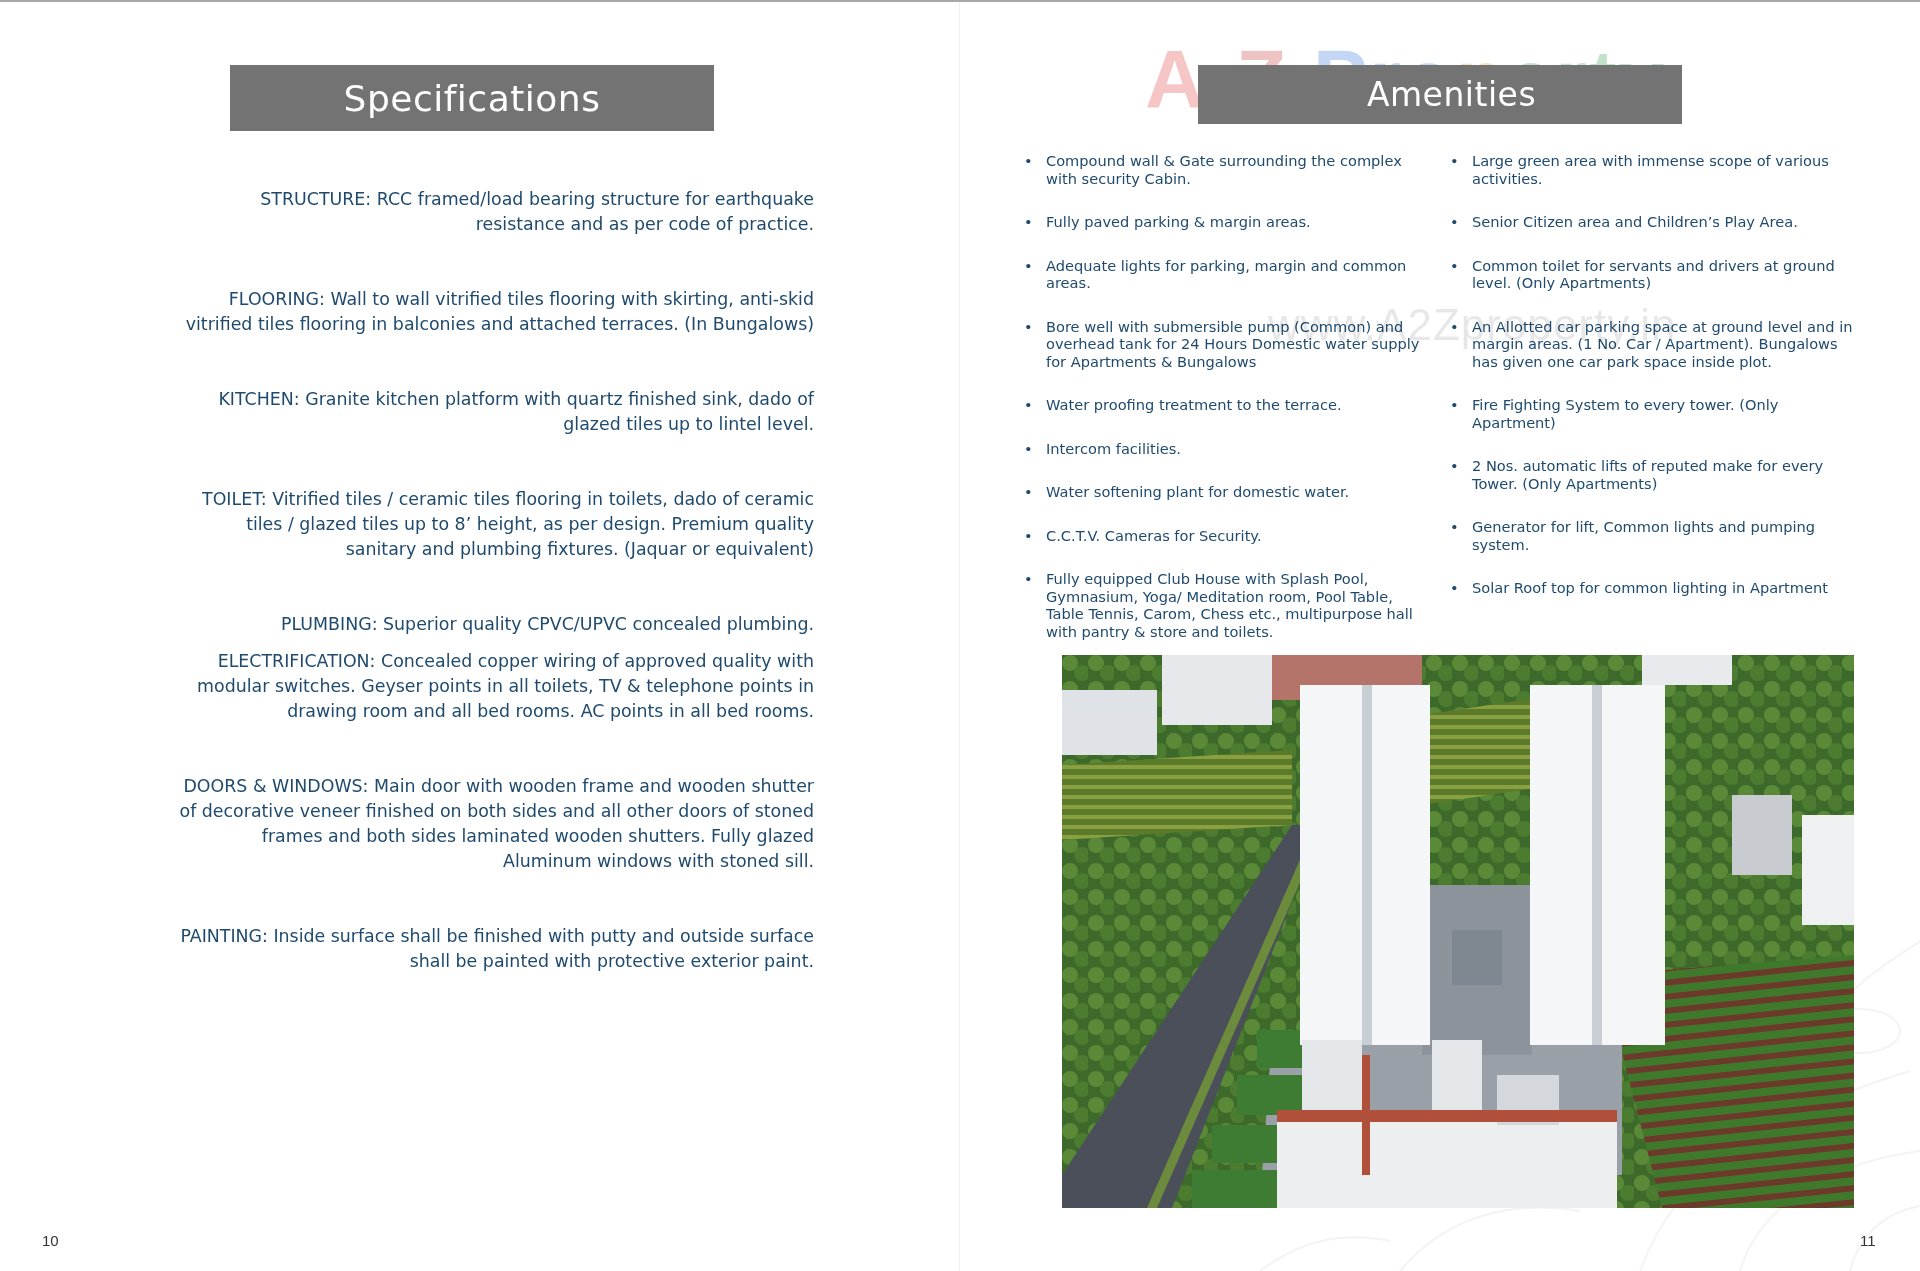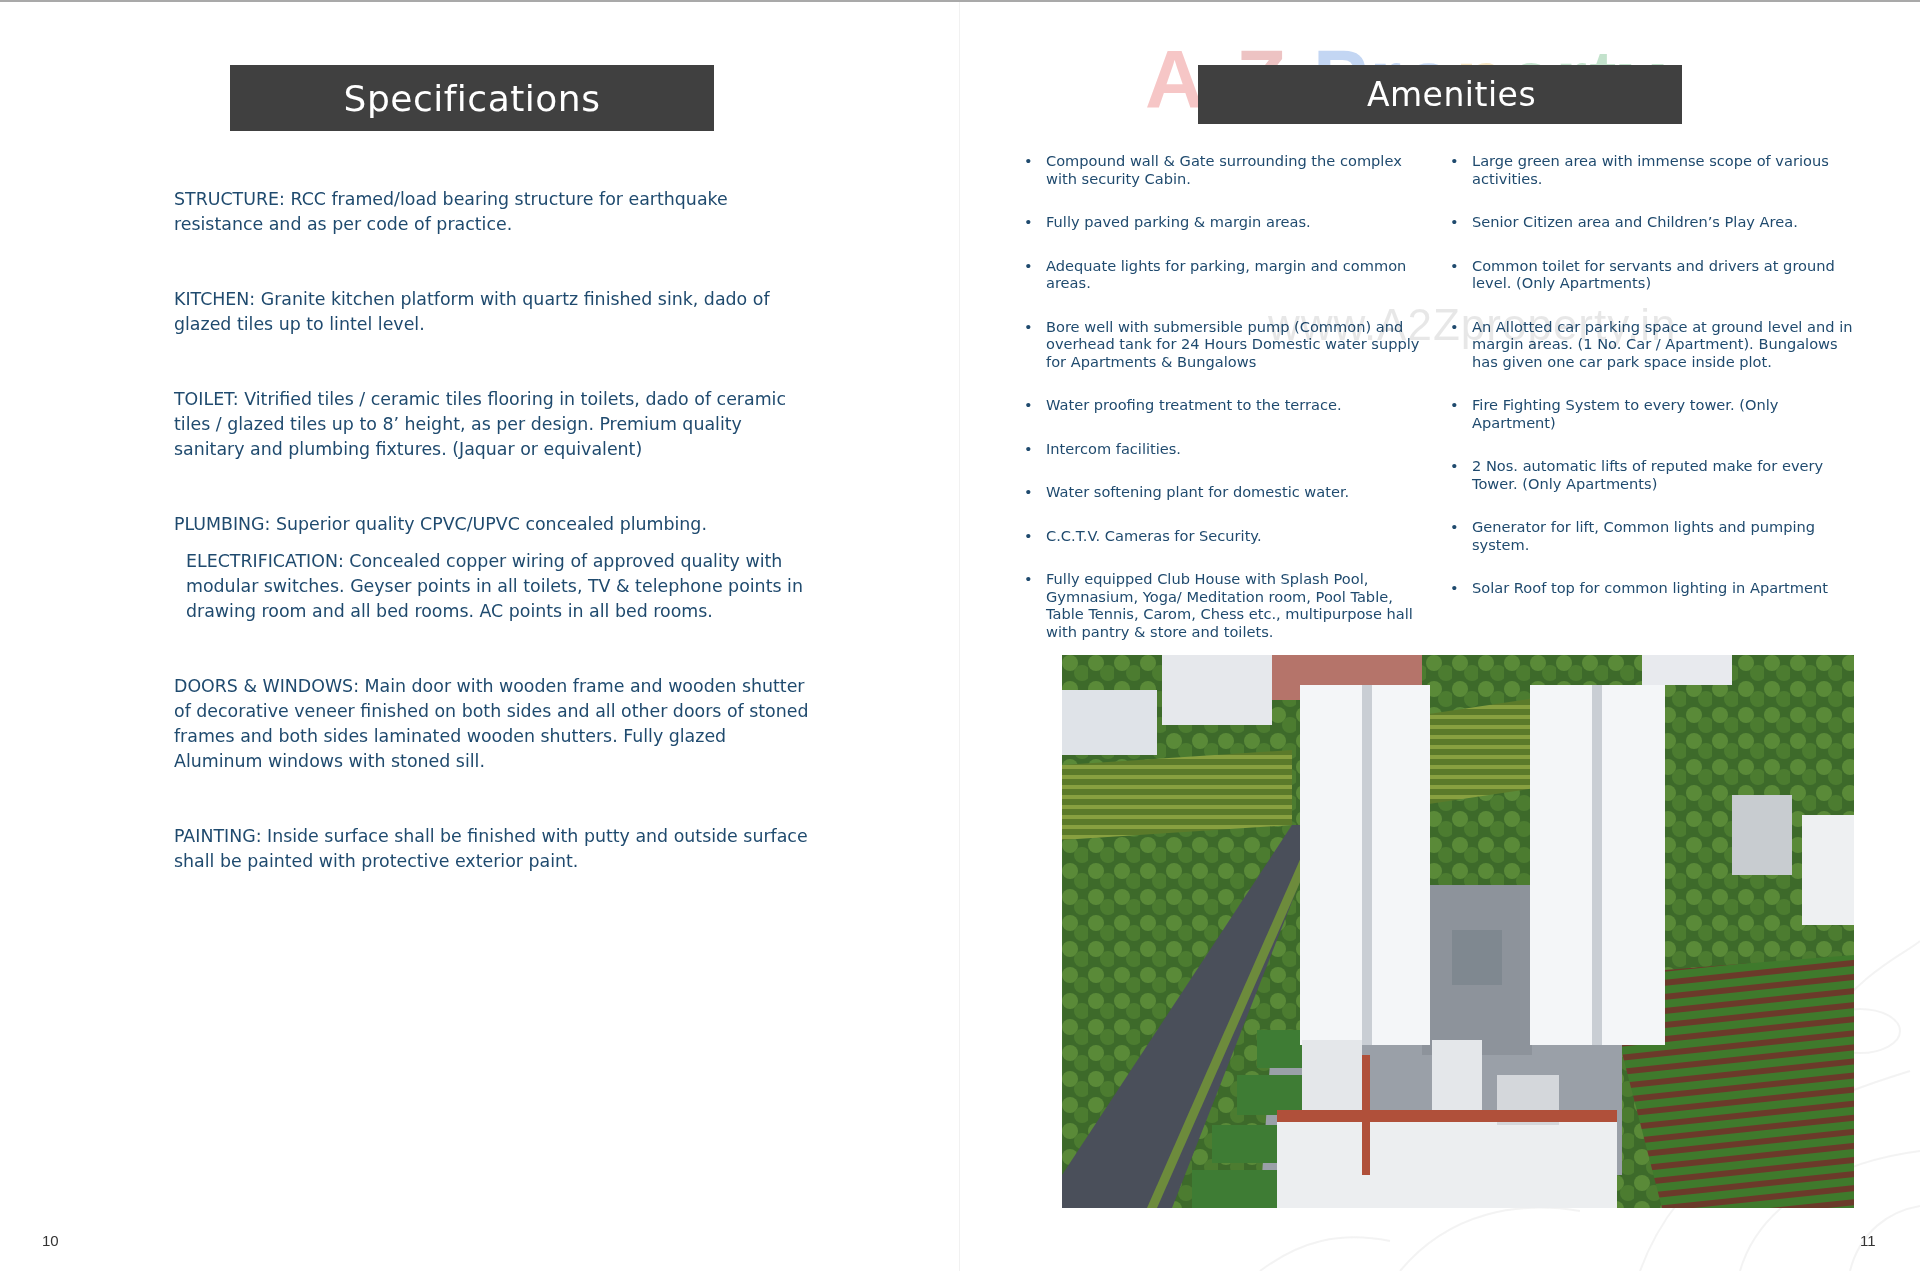--- a/index.html
+++ b/index.html
@@ -4,27 +4,27 @@
 <style>
   * { box-sizing: border-box; margin: 0; padding: 0; }
   html, body { width: 1920px; height: 1271px; background: #ffffff; overflow: hidden; }
   body { position: relative; font-family: "DejaVu Sans", sans-serif; color: #1d4467; }
   .topline { position: absolute; left: 0; top: 0; width: 1920px; height: 2px; background: #a9a9a9; }
   .page { position: absolute; top: 2px; height: 1269px; background: #ffffff; }
   .page-left { left: 0; width: 960px; }
   .page-right { left: 960px; width: 960px; }
   .divider { position: absolute; left: 959px; top: 2px; width: 2px; height: 1269px; background: #f1f1f1; }
 
-  .header-box { position: absolute; background: #404040; color: #ffffff; display: flex; align-items: center; justify-content: center;
+  .header-box { position: absolute; background: #737373; color: #ffffff; display: flex; align-items: center; justify-content: center;
                 font-family: "DejaVu Sans", sans-serif; font-size: 36px; letter-spacing: 0.5px; }
   .spec-header { left: 230px; top: 63px; width: 484px; height: 66px; }
   .amen-header { left: 238px; top: 63px; width: 484px; height: 59px; font-size: 33px; padding-left: 23px; }
 
   .spec-list { position: absolute; left: 174px; top: 185px; width: 640px; }
-  .spec-item { font-family: "DejaVu Sans", sans-serif; font-size: 17.4px; line-height: 25px; color: #1f4a6e; margin-bottom: 50px; }
+  .spec-item { font-family: "DejaVu Sans", sans-serif; font-size: 17.4px; line-height: 25px; color: #1f4a6e; margin-bottom: 50px; text-align: right; }
   .spec-item.tight { margin-bottom: 12px; }
   .spec-item.close { margin-bottom: 50px; margin-left: 12px; }
 
   .amen-col { position: absolute; top: 150px; width: 410px; }
   .amen-col.left { left: 64px; }
   .amen-col.right { left: 490px; }
   .amen-item { position: relative; padding-left: 22px; font-family: "DejaVu Sans", sans-serif; font-size: 14.6px; line-height: 17.5px; color: #1f4a6e; }
   .amen-item .bullet { position: absolute; left: 0; top: 0; }
   .amen-col.left .amen-item { margin-bottom: 26px; }
   .amen-col.right .amen-item { margin-bottom: 26px; }
@@ -51,20 +51,21 @@
 
 <div class="topline"></div>
 
 <div class="page page-left">
   <div class="header-box spec-header">
     <span>Specifications</span>
   </div>
 
   <div class="spec-list">
     <p class="spec-item">STRUCTURE: RCC framed/load bearing structure for earthquake resistance and as per code of practice.</p>
+    <p class="spec-item">FLOORING: Wall to wall vitrified tiles flooring with skirting, anti-skid vitrified tiles flooring in balconies and attached terraces. (In Bungalows)</p>
     <p class="spec-item">KITCHEN: Granite kitchen platform with quartz finished sink, dado of glazed tiles up to lintel level.</p>
     <p class="spec-item">TOILET: Vitrified tiles / ceramic tiles flooring in toilets, dado of ceramic tiles / glazed tiles up to 8’ height, as per design. Premium quality sanitary and plumbing fixtures. (Jaquar or equivalent)</p>
     <p class="spec-item tight">PLUMBING: Superior quality CPVC/UPVC concealed plumbing.</p>
     <p class="spec-item close">ELECTRIFICATION: Concealed copper wiring of approved quality with modular switches. Geyser points in all toilets, TV &amp; telephone points in drawing room and all bed rooms. AC points in all bed rooms.</p>
     <p class="spec-item">DOORS &amp; WINDOWS: Main door with wooden frame and wooden shutter of decorative veneer finished on both sides and all other doors of stoned frames and both sides laminated wooden shutters. Fully glazed Aluminum windows with stoned sill.</p>
     <p class="spec-item">PAINTING: Inside surface shall be finished with putty and outside surface shall be painted with protective exterior paint.</p>
   </div>
 
   <div class="page-number pn-left">10</div>
 </div>

